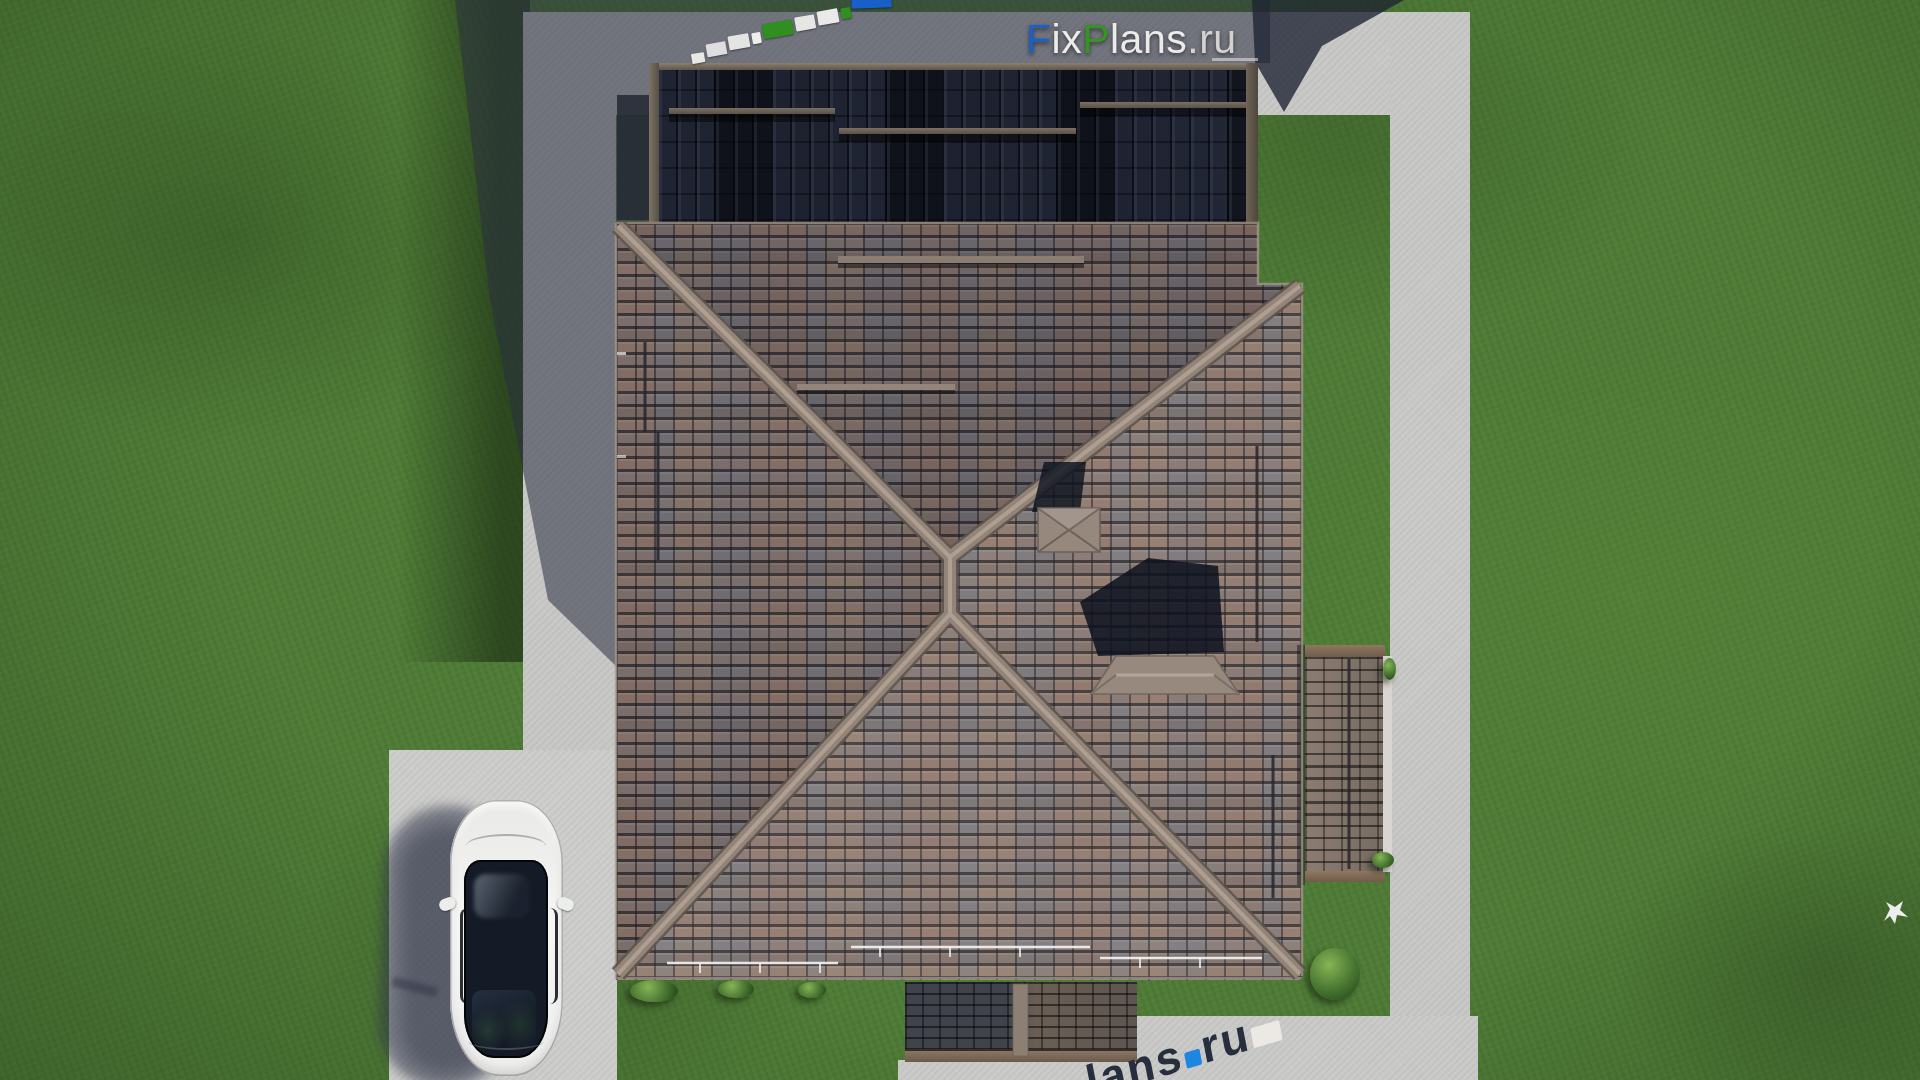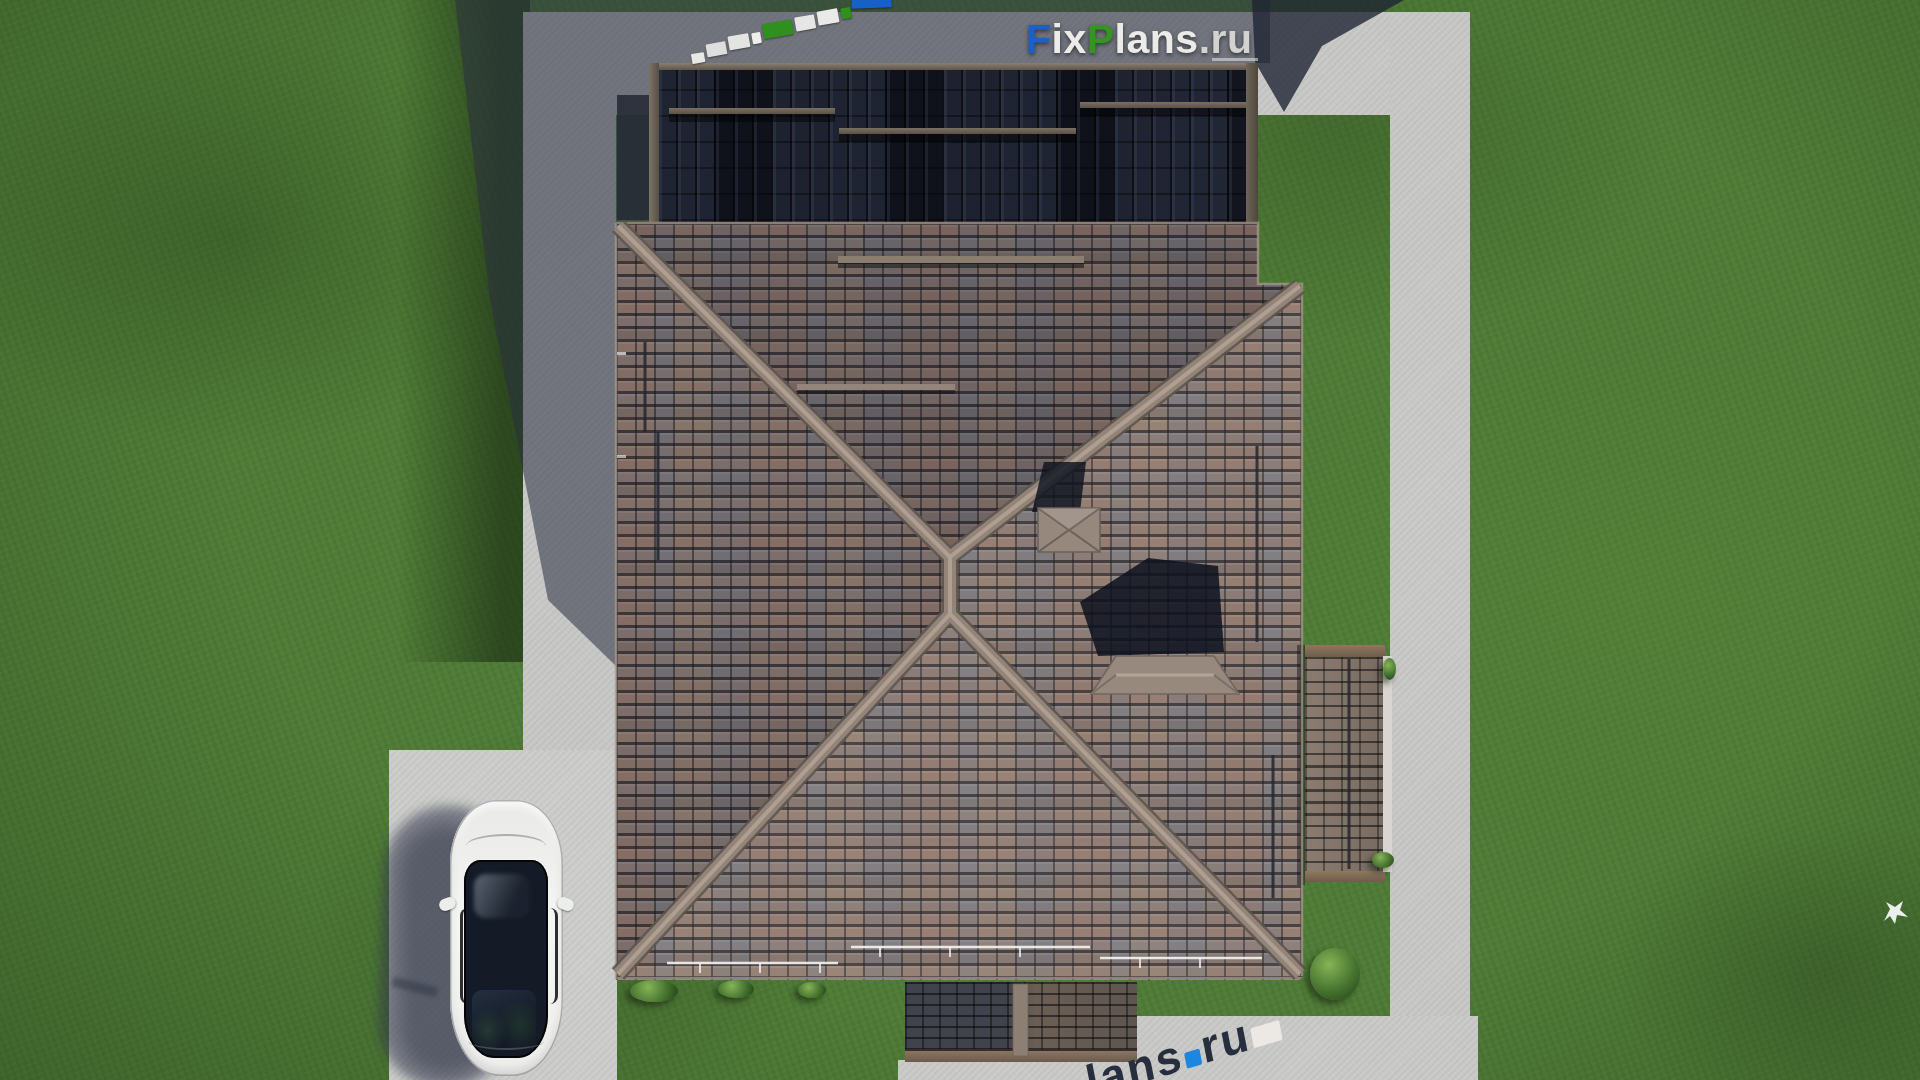--- a/index.html
+++ b/index.html
@@ -138,21 +138,21 @@
   .car-hoodline{position:absolute;left:16px;top:34px;width:80px;height:22px;
     border-top:2px solid rgba(110,110,115,.5);border-radius:50% 50% 0 0;}
   .car-trunkline{position:absolute;left:18px;bottom:26px;width:76px;height:16px;
     border-bottom:2px solid rgba(110,110,115,.55);border-radius:0 0 50% 50%;}
   .car-mirror{position:absolute;width:17px;height:12px;background:#eceeec;
     border-radius:6px;box-shadow:0 1px 2px rgba(0,0,0,.4);top:98px;}
   .car-mirror.left{left:-11px;transform:rotate(-22deg);}
   .car-mirror.right{right:-11px;transform:rotate(22deg);}
 
   
-  .logo{left:1026px;top:16px;height:46px;font-size:41px;font-weight:700;
+  .logo{left:1026px;top:16px;height:46px;font-size:41px;font-weight:400;
     letter-spacing:.5px;white-space:nowrap;text-shadow:0 2px 4px rgba(0,0,0,.55);}
   .logo-underline{left:1212px;top:58px;width:46px;height:3px;background:rgba(232,232,230,.55);}
   .wm-top{left:694px;top:20px;width:230px;height:52px;transform:rotate(-10deg);
     transform-origin:left bottom;}
   .wm-top .blk{display:inline-block;margin-right:3px;border-radius:1px;
     box-shadow:0 1px 2px rgba(0,0,0,.45);}
   .wm-bottom{left:1082px;top:1026px;transform:rotate(-17deg) skewX(-6deg);
     font-size:46px;font-weight:900;letter-spacing:2px;white-space:nowrap;}
   .wm-bottom .blk{display:inline-block;border-radius:2px;margin:0 2px;}
 </style>

